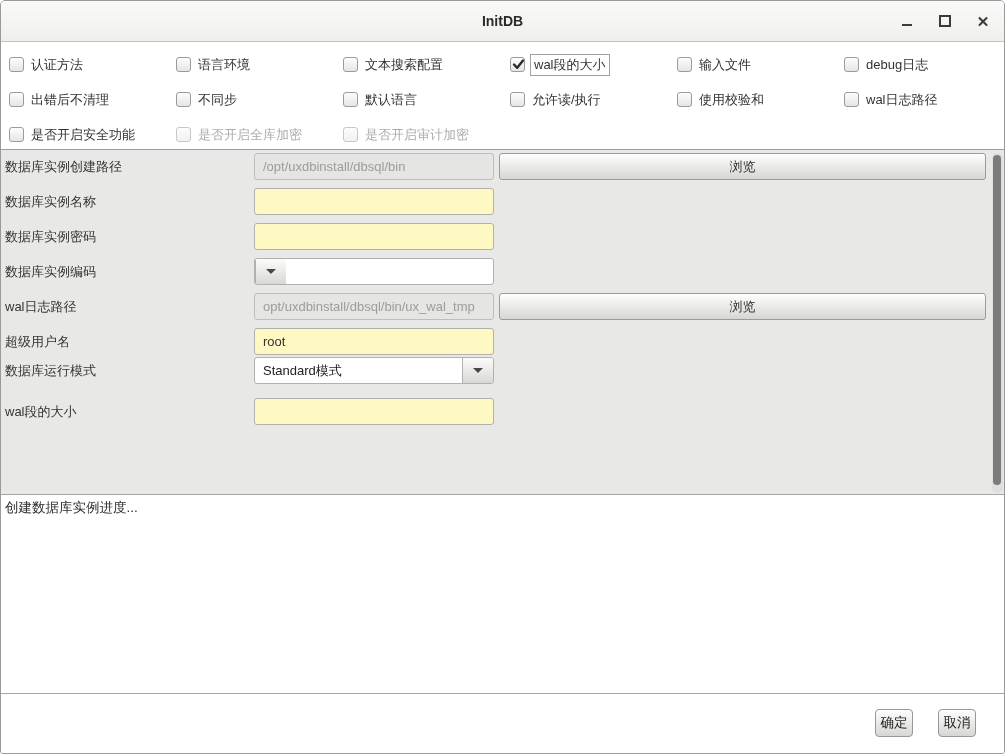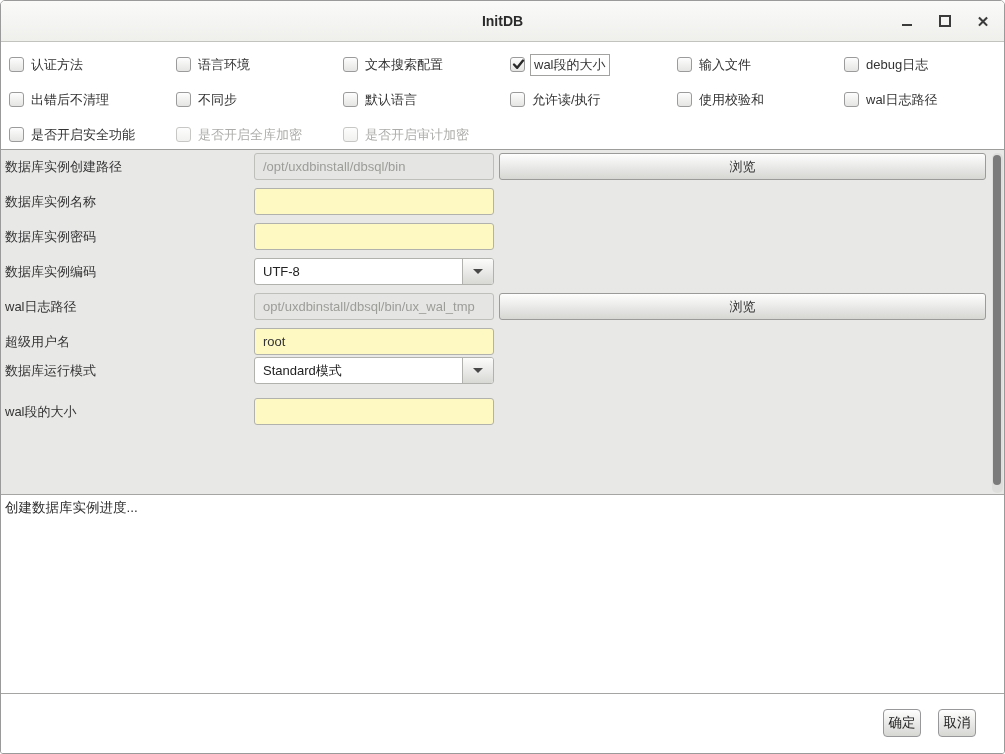--- a/index.html
+++ b/index.html
@@ -54,21 +54,21 @@
   
   .log-panel { position:absolute; top:494px; left:0; width:100%; height:199px; background:#fff;
                border-bottom:1px solid #a5a5a3; box-sizing:border-box; }
   .log-text { padding:4px 4px; font-size:13.5px; color:#2e2e2e; }
 
   
   .footer { position:absolute; top:694px; left:0; right:0; bottom:0; background:#fff; }
   .footer-btn { position:absolute; top:14px; height:28px; border:1px solid #98989a; border-radius:4px;
                 background:linear-gradient(#fefefe,#d6d6d3); font-size:13.5px; color:#222;
                 cursor:pointer; font-family:inherit; padding:0; }
-  .btn-ok { left:874px; width:38px;margin-left:8px; }
+  .btn-ok { left:874px; width:38px; }
   .btn-cancel { left:937px; width:38px; }
 </style>
 </head>
 <body>
 
 <div class="window">
 
   <div class="titlebar">
     <div class="title">InitDB</div>
     <div class="win-controls">
@@ -172,21 +172,20 @@
 
     <div class="frow" style="top:73px;">
       <span class="flabel">数据库实例密码</span>
       <span class="ffield"><input class="text" type="text" value="" style=""></span>
     </div>
 
     <div class="frow" style="top:108px;">
       <span class="flabel">数据库实例编码</span>
       <span class="ffield">
         <span class="combo">
-          <span class="combo-value">UTF-8</span>
           <span class="combo-btn">
               <span class="tri-down"></span>
             </span>
         </span>
       </span>
     </div>
 
     <div class="frow" style="top:143px;">
       <span class="flabel">wal日志路径</span>
       <span class="ffield"><input class="text gray" type="text" readonly="" value="opt/uxdbinstall/dbsql/bin/ux_wal_tmp" style=""></span>

